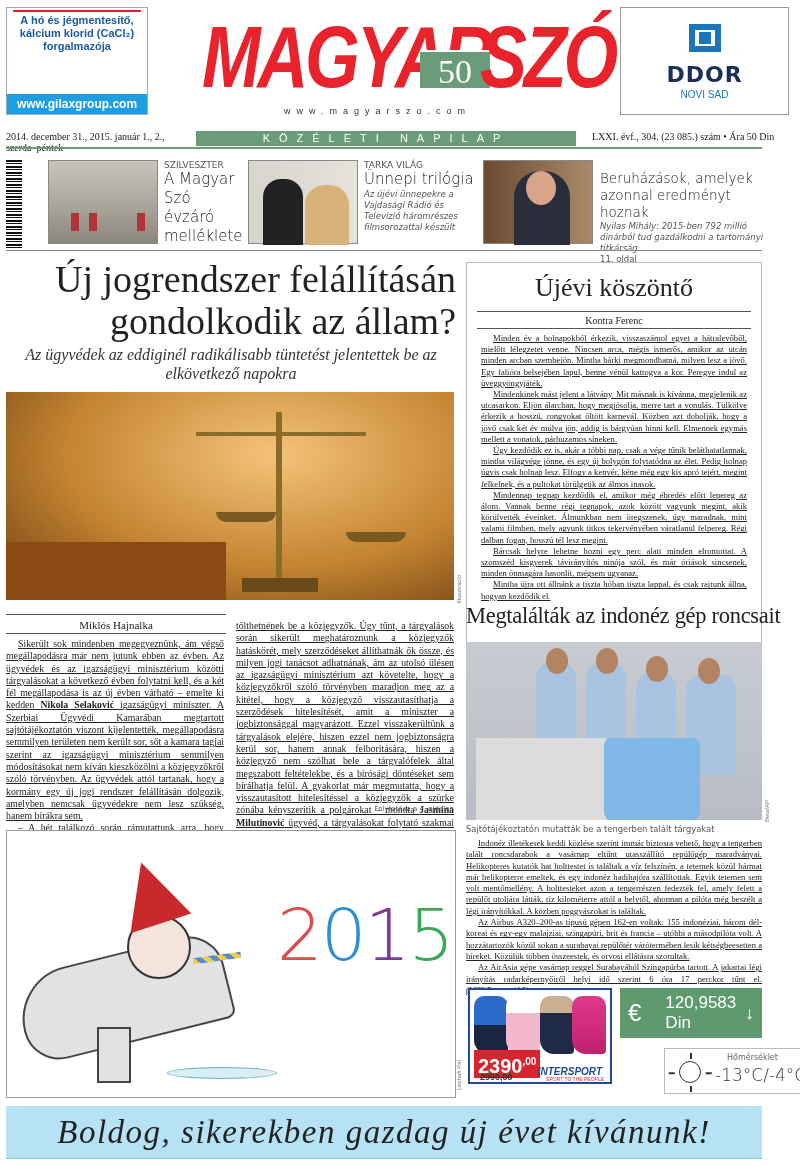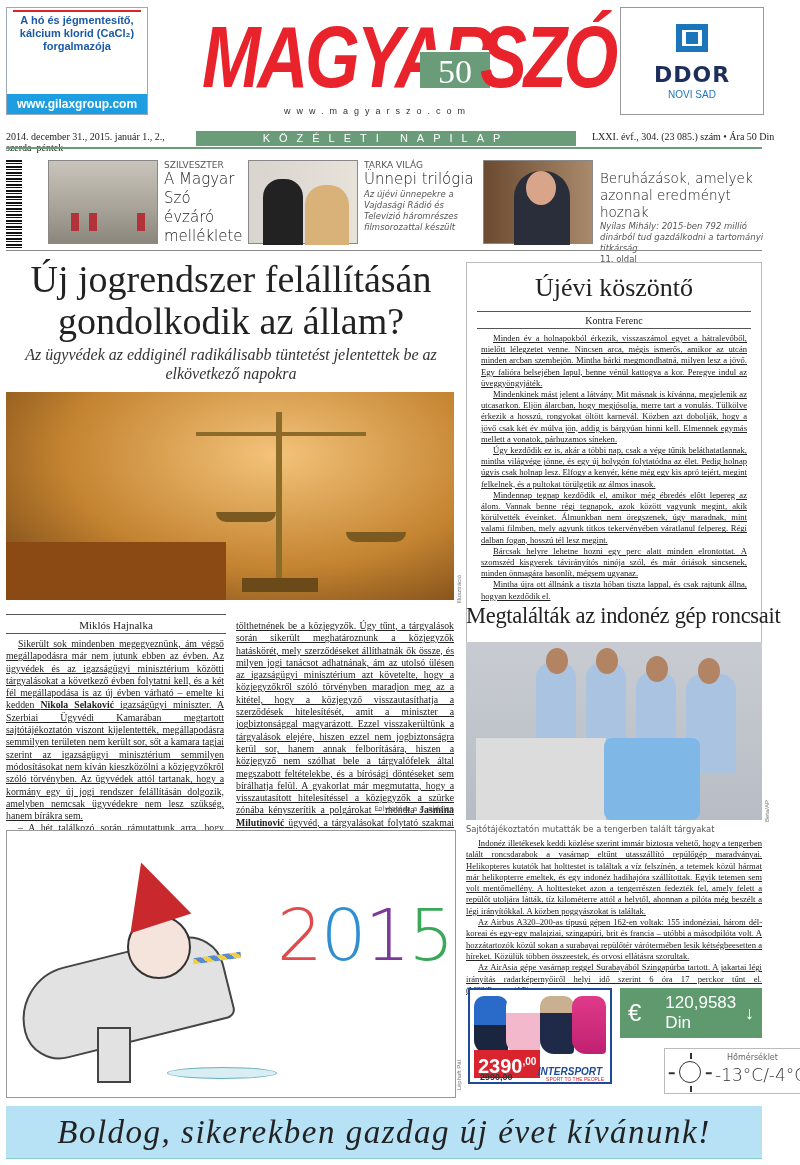--- a/index.html
+++ b/index.html
@@ -17,21 +17,21 @@
   .gilax-line { height: 2px; background: #d9232e; margin: 2px 6px; }
   .gilax-text { font-family: "Liberation Sans", sans-serif; font-weight: bold; font-size: 11px; color: #1a5aa8; line-height: 13px; }
   .gilax-url { position: absolute; left: 0; right: 0; bottom: 0; height: 20px; background: #1e9ee0; color: #fff; font-family: "Liberation Sans", sans-serif; font-weight: bold; font-size: 12px; line-height: 20px; }
 
   .masthead { left: 200px; top: 2px; width: 380px; height: 110px; }
   .mast-magyar { position: absolute; left: 2px; top: 0; font-family: "Liberation Sans", sans-serif; font-weight: bold; font-style: italic; font-size: 88px; color: #e8232b; letter-spacing: -4px; transform: scaleX(0.8); transform-origin: left top; line-height: 110px; }
   .mast-szo { position: absolute; left: 280px; top: 0; font-family: "Liberation Sans", sans-serif; font-weight: bold; font-style: italic; font-size: 88px; color: #e8232b; letter-spacing: -4px; transform: scaleX(0.8); transform-origin: left top; line-height: 110px; }
   .mast-70 { position: absolute; left: 220px; top: 48px; width: 70px; height: 40px; background: #6a9c7a; color: #fff; font-size: 34px; text-align: center; line-height: 40px; border-top: 2px solid #fff; border-bottom: 2px solid #fff; }
   .mast-url { position: absolute; left: 84px; top: 104px; font-family: "Liberation Sans", sans-serif; font-size: 9px; letter-spacing: 6px; color: #333; }
 
-  .ad-ddor { left: 620px; top: 7px; width: 144px; height: 108px; border: 1px solid #999; background: #fff; text-align: center; }
+  .ad-ddor { left: 620px; top: 7px; width: 169px; height: 108px; border: 1px solid #999; background: #fff; text-align: center; }
   .ddor-icon { width: 40px; height: 36px; margin: 12px auto 0; position: relative; }
   .ddor-icon .sq { position: absolute; left: 4px; top: 4px; width: 32px; height: 28px; border: 6px solid #1b75bb; border-top-color: #1b75bb; }
   .ddor-icon .house { position: absolute; left: 14px; top: 12px; width: 12px; height: 12px; background: #1b75bb; }
   .ddor-name { font-family: "DejaVu Sans", sans-serif; font-weight: bold; font-size: 22px; color: #1c2e5a; letter-spacing: 1px; margin-top: 6px; }
   .ddor-sub { font-family: "Liberation Sans", sans-serif; font-size: 10px; color: #1b75bb; margin-top: 2px; }
 
   .dateline { left: 6px; top: 131px; font-size: 10px; color: #222; width: 190px; }
   .green-bar { left: 196px; top: 131px; width: 380px; height: 15px; background: #6a9c7a; color: #fff; font-size: 11px; text-align: center; letter-spacing: 9px; line-height: 15px; font-family: "Liberation Sans", sans-serif; }
   .issueline { left: 592px; top: 131px; font-size: 10px; color: #222; }
   .rule-green { left: 6px; top: 147px; width: 756px; height: 2px; background: #6a9c7a; }
@@ -185,21 +185,21 @@
   <div class="p"></div>
     <div class="face"></div>
 </div>
 <div class="abs" style="left:600px; top:170px; width:168px;">
   <div class="t-title" style="font-size:13.5px; line-height:17px;">Beruházások, amelyek azonnal eredményt hoznak</div>
   <div class="t-desc">Nyilas Mihály: 2015-ben 792 millió dinárból tud gazdálkodni a tartományi titkárság</div>
   <div class="t-desc" style="font-style:normal;">11. oldal</div>
 </div>
 <div class="abs rule-grey"></div>
 
-<h1 class="abs lead-h" style="font-weight:normal;">Új jogrendszer felállításán gondolkodik az állam?</h1>
+<h1 class="abs lead-h" style="font-weight:normal;text-align:right;">Új jogrendszer felállításán gondolkodik az állam?</h1>
 <div class="abs lead-sub">Az ügyvédek az eddiginél radikálisabb tüntetést jelentettek be az elkövetkező napokra</div>
 <div class="abs lead-img">
   <div class="table-edge"></div>
   <div class="scale-pole"></div>
   <div class="scale-beam"></div>
   <div class="scale-pan1"></div>
   <div class="scale-pan2"></div>
   <div class="scale-base"></div>
 </div>
 <div class="abs credit credit-lead">Illusztráció</div>

